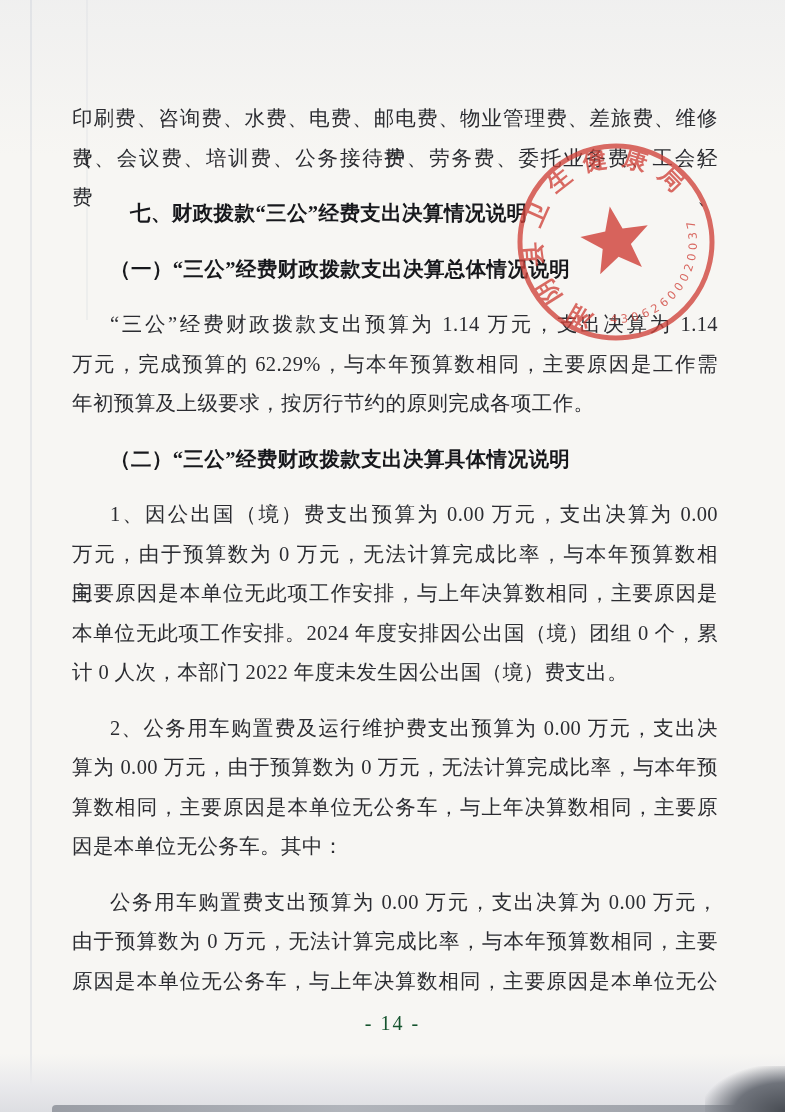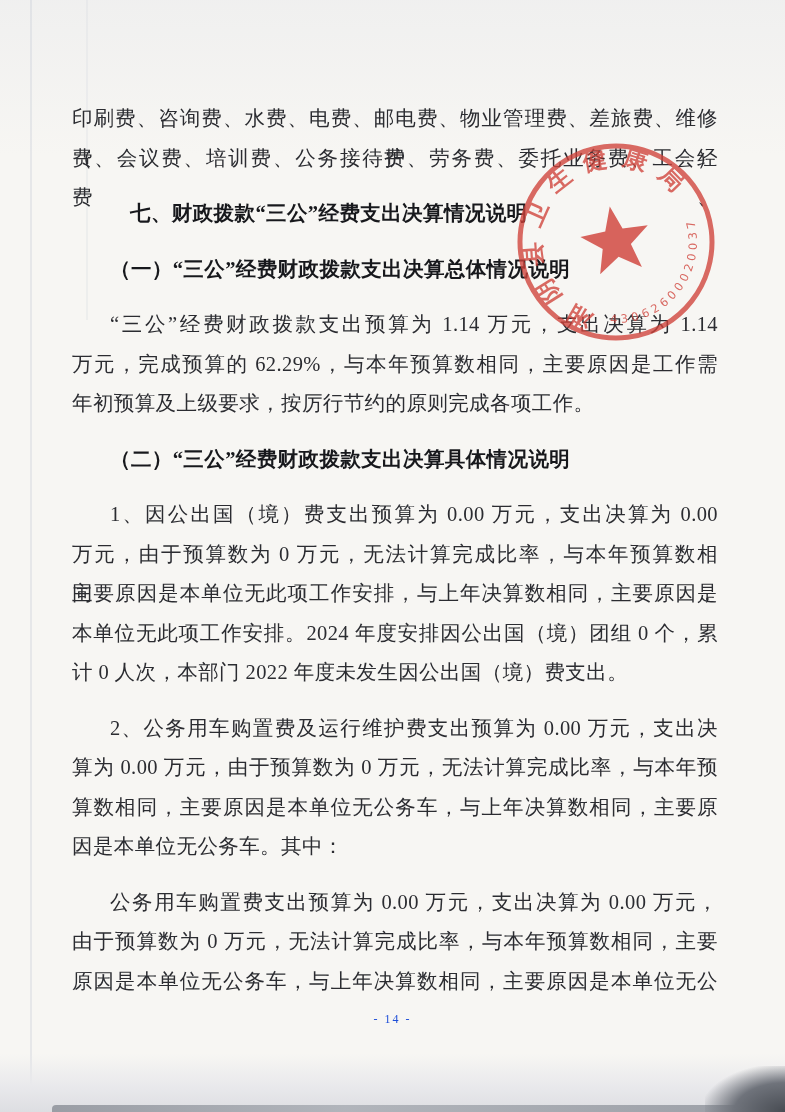--- a/index.html
+++ b/index.html
@@ -25,21 +25,21 @@
     letter-spacing:.4px;
   }
   .j{text-align-last:justify;}
   .fin{text-align-last:left;}
   .head{font-weight:700;color:#17181c;text-align-last:left;}
   .ind{text-indent:38px;}
   .ind7{text-indent:58px;}
   .ps{margin-top:16px;}
   .pagenum{
     position:absolute;top:1012px;left:0;width:100%;text-align:center;
-    font-size:12px;color:#1d4ed8;letter-spacing:2px;
+    font-size:20px;color:#14532d;letter-spacing:2px;
   }
   .seal{position:absolute;left:511px;top:137px;width:210px;height:210px;pointer-events:none;}
   .seal svg{display:block;}
   .band-bottom{
     position:absolute;left:0;right:0;bottom:0;height:58px;
     background:linear-gradient(180deg,rgba(236,236,239,0) 0%,#e9e9ec 55%,#dddee2 100%);
   }
   .strip-bottom{
     position:absolute;left:52px;right:0;bottom:0;height:7px;
     background:linear-gradient(90deg,#8e929a 0%,#a9adb4 40%,#8f939b 100%);

